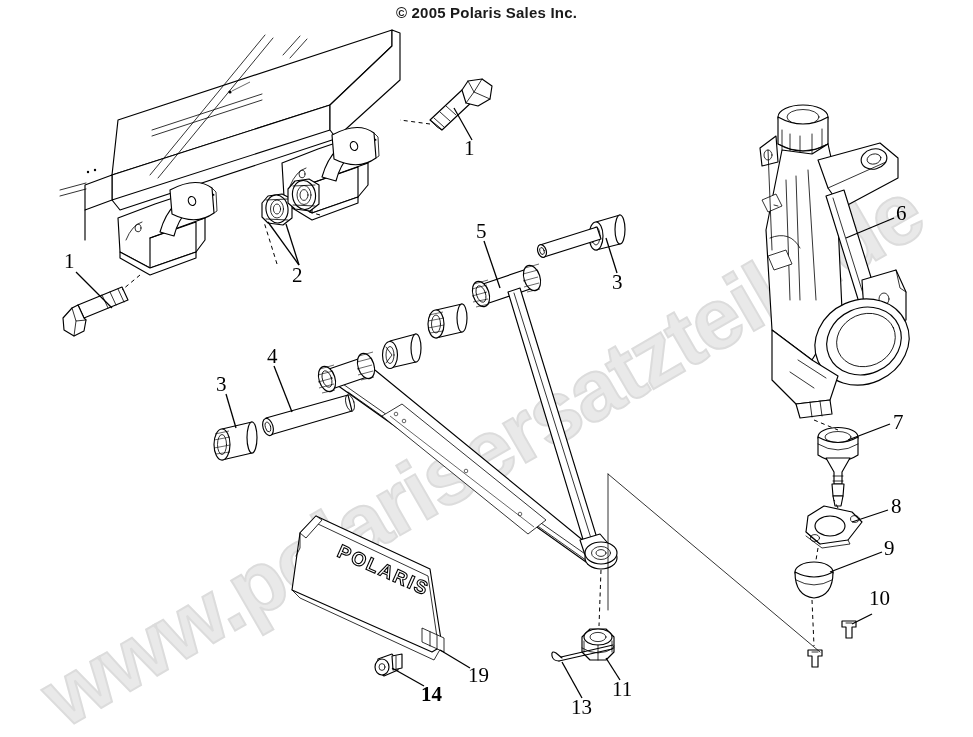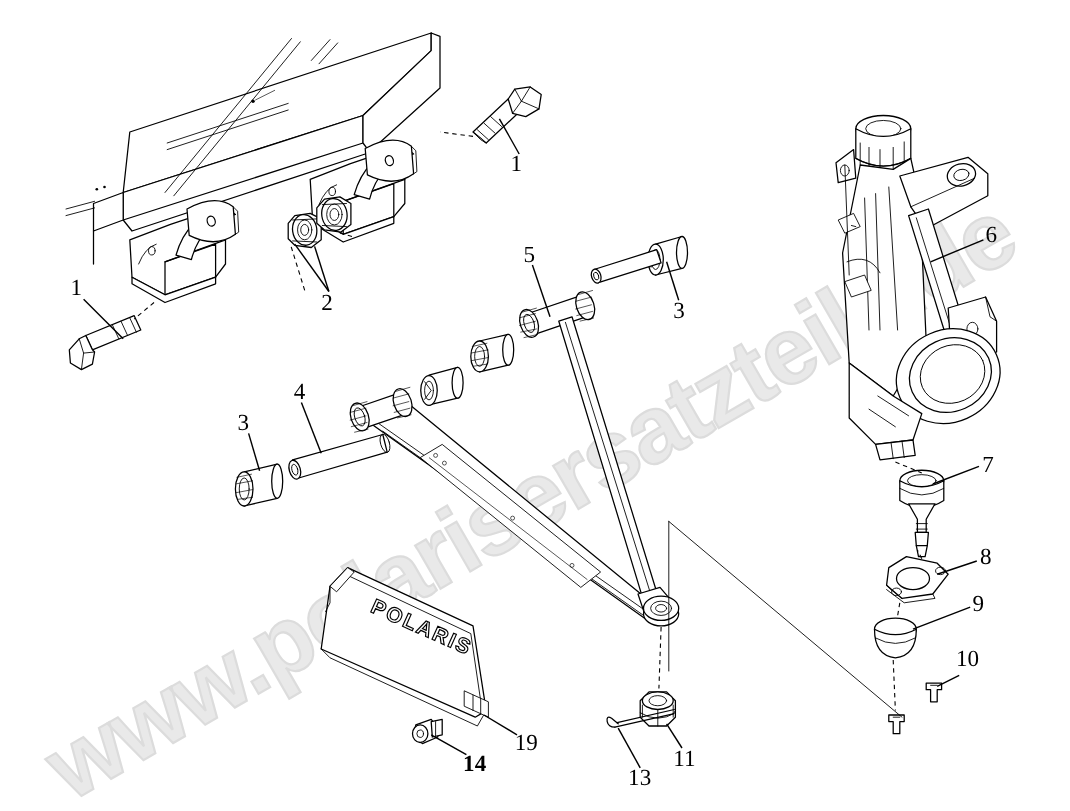--- a/index.html
+++ b/index.html
@@ -83,20 +83,21 @@
     stroke: #000000;
     stroke-width: 1.1;
     letter-spacing: 2px;
   }
 </style>
 </head>
 <body>
 
 <div id="page">
 
+  <div id="copyright">© 2005 Polaris Sales Inc.</div>
 
   <div id="watermark-layer">
     <svg width="973" height="737" viewBox="0 0 973 737">
       <g transform="rotate(-30 486 368)">
         <text class="wm-text" x="-60" y="470">www.polarisersatzteile.de</text>
       </g>
     </svg>
   </div>
 
   <div id="artwork-layer">

